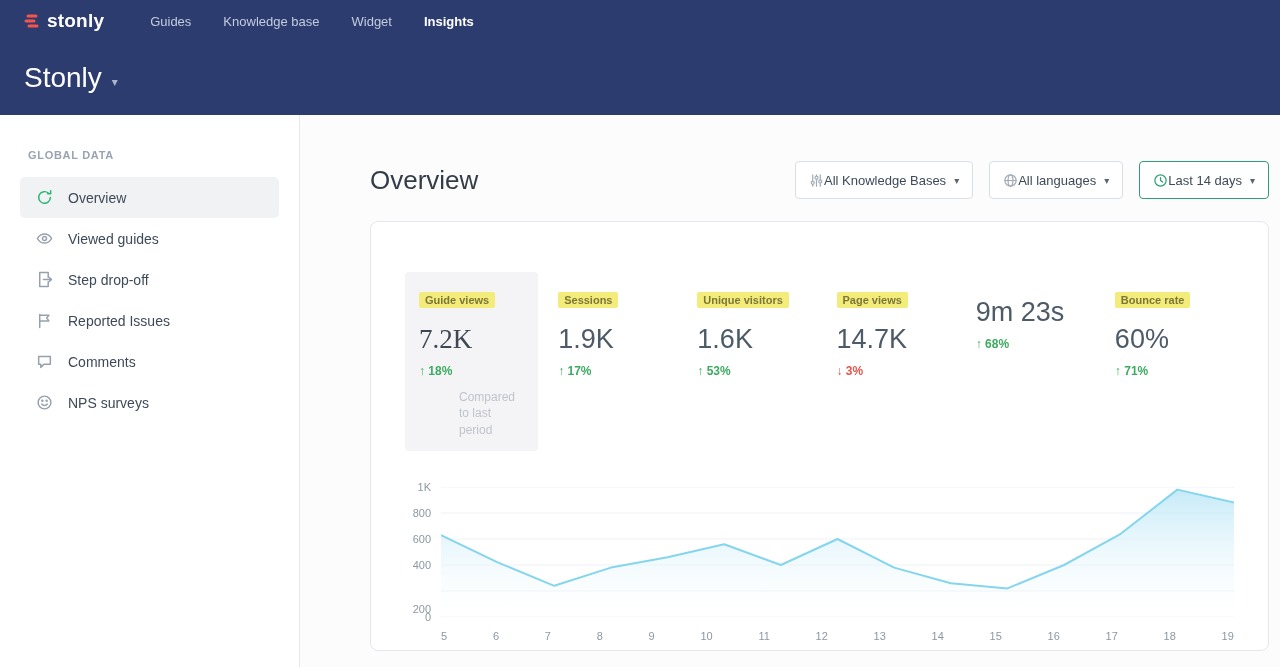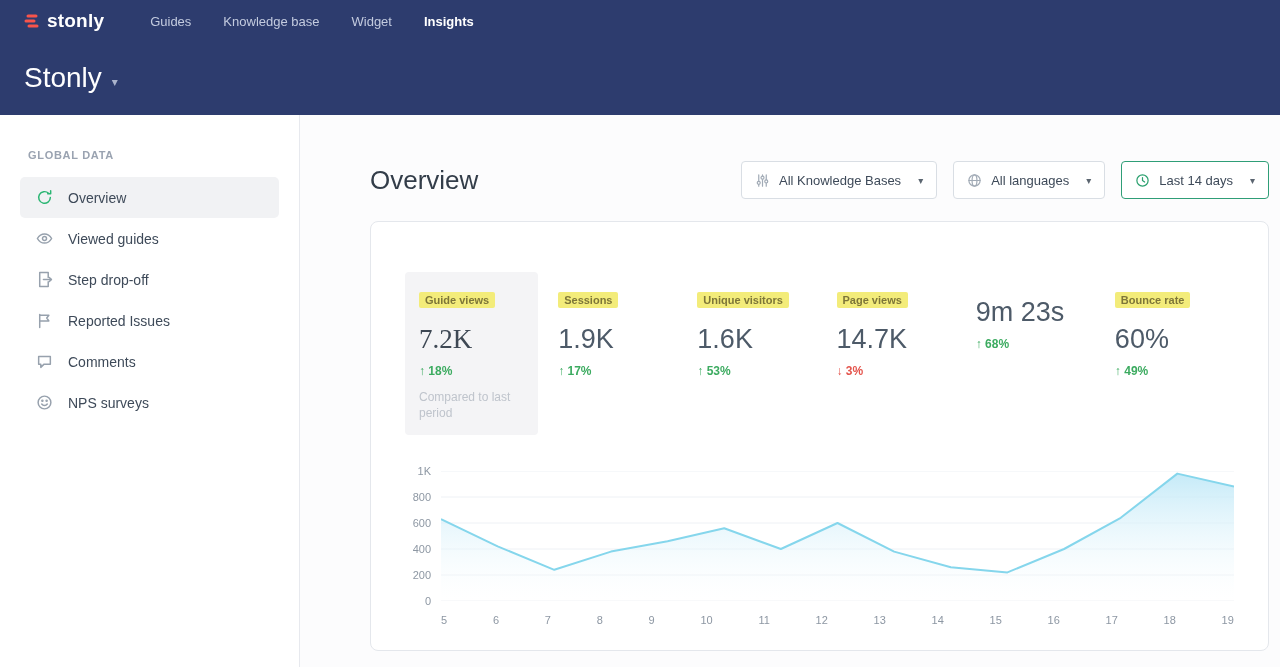--- a/index.html
+++ b/index.html
@@ -40,21 +40,21 @@
   .side-item .icon { width:17px; height:17px; color:#97a1ad; display:flex; }
   .side-item.active .icon { color:#2bb673; }
   .side-item svg { width:100%; height:100%; }
 
   
   .content { flex:1; padding:46px 11px 0 70px; background:#fcfcfd; }
   .content-header { display:flex; justify-content:space-between; align-items:center; }
   .page-title { font-size:26px; font-weight:400; color:#333d49; margin:0; }
   .filters { display:flex; gap:16px; }
   .filter {
-    display:flex; align-items:center; gap:9px; height:38px; padding:4px 13px;
+    display:flex; align-items:center; height:38px; padding:4px 13px;
     background:#fff; border:1px solid #d9dee4; border-radius:4px;
     font-size:13px; color:#3e4a59; cursor:pointer; white-space:nowrap;
   }
   .filter .icon { width:15px; height:15px; color:#a2abb6; display:flex; }
   .filter svg { width:100%; height:100%; }
   .filter .caret { color:#5b6570; font-size:10px; margin-left:8px; }
   .filter.accent { border-color:#2f9e77; }
   .filter.accent .icon { color:#2aa06e; }
 
   
@@ -72,21 +72,21 @@
   .pill {
     background:#f3ec7a; color:#7d7639; font-size:11px; font-weight:700;
     padding:2px 6px; border-radius:2px;
     -webkit-box-decoration-break:clone; box-decoration-break:clone;
   }
   .metric-value { font-size:27px; color:#4d5a68; margin-top:12px; font-weight:400; }
   .metric.selected .metric-value { color:#3e4854;font-family:Liberation Serif, serif; }
   .metric-change { margin-top:9px; font-size:12px; font-weight:700; }
   .metric-change.up { color:#3cab60; }
   .metric-change.down { color:#e4544c; }
-  .metric-note { margin-top:11px; font-size:12px; color:#bfc4cc; line-height:1.35; max-width:110px; }
+  .metric-note { margin-top:11px; font-size:12px; color:#bfc4cc; line-height:1.35; max-width:110px;margin-left:40px; }
 
   
   .chart { display:flex; margin-top:36px; }
   .y-axis { position:relative; width:36px; height:130px; font-size:11px; color:#8d97a3; flex-shrink:0; }
   .plot-col { flex:1; min-width:0; }
   .plot { display:block; width:100%; height:130px; }
   .x-axis { display:flex; justify-content:space-between; font-size:11px; color:#8d97a3; margin-top:13px; }
 </style>
 </head>
 <body>
@@ -245,28 +245,28 @@
           <div class="metric-value">14.7K</div>
           <div class="metric-change down"><span>↓</span> <span>3%</span></div>
         </div>
         <div class="metric narrow">
           <div class="metric-value">9m 23s</div>
           <div class="metric-change up"><span>↑</span> <span>68%</span></div>
         </div>
         <div class="metric">
           <span class="pill-wrap"><span class="pill">Bounce rate</span></span>
           <div class="metric-value">60%</div>
-          <div class="metric-change up"><span>↑</span> <span>49%</span></div>
+          <div class="metric-change up"><span>↑</span> <span>71%</span></div>
         </div>
       </div>
 
       <div class="chart">
         <div class="y-axis" id="y-axis">
             <span style="position: absolute; right: 10px; top: 124px;">0</span>
-            <span style="position: absolute; right: 10px; top: 98px;">200</span>
+            <span style="position: absolute; right: 10px; top: 116px;">200</span>
             <span style="position: absolute; right: 10px; top: 72px;">400</span>
             <span style="position: absolute; right: 10px; top: 46px;">600</span>
             <span style="position: absolute; right: 10px; top: 20px;">800</span>
             <span style="position: absolute; right: 10px; top: -6px;">1K</span>
           </div>
         <div class="plot-col">
           <svg class="plot" id="activity-chart" preserveAspectRatio="none" viewBox="0 0 1000 130">
             <defs>
               <linearGradient id="areaGrad" x1="0" y1="0" x2="0" y2="1">
                 <stop id="gradTop" offset="0" stop-color="#bfe8f7" stop-opacity="0.9"></stop>

